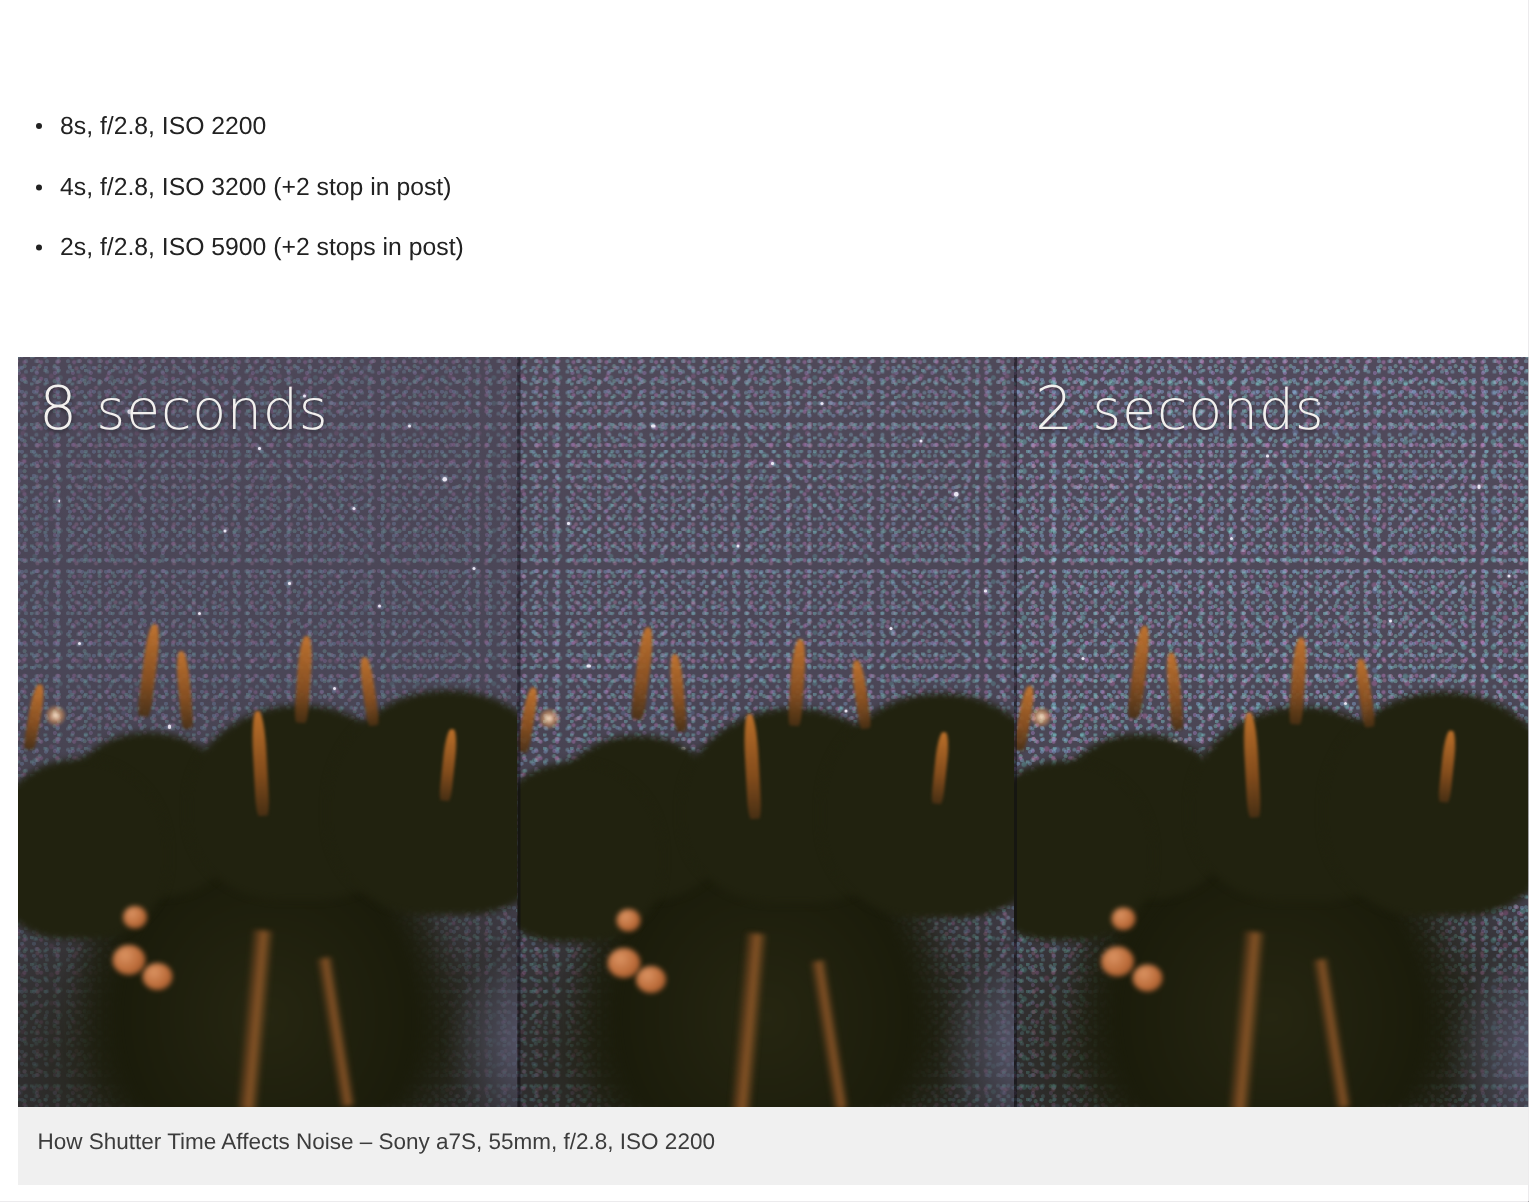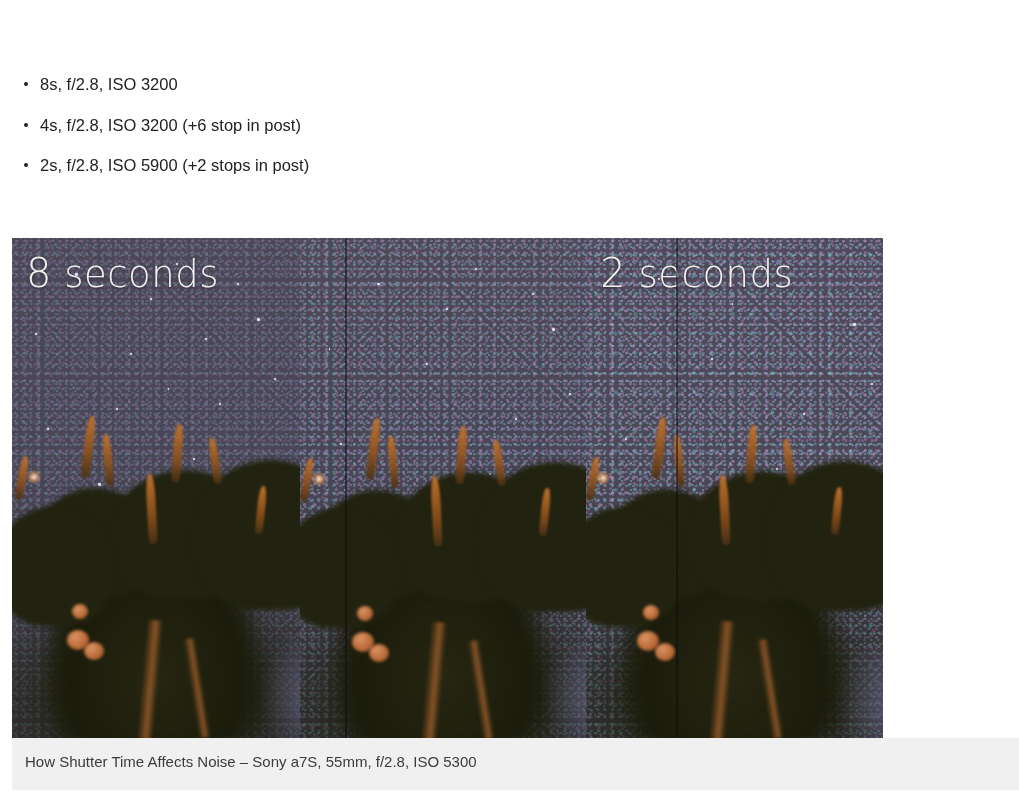--- a/index.html
+++ b/index.html
@@ -50,21 +50,21 @@
 
   
   .figure {
     position: absolute;
     left: 12px; top: 238px;
     width: 1007px;
   }
 
   .triptych {
     position: relative;
-    width: 871px;
+    width: 1007px;
     height: 500px;
     display: flex;
     overflow: hidden;
     background: #2f2b38;
   }
 
   .panel {
     position: relative;
     height: 500px;
     overflow: hidden;
@@ -216,22 +216,22 @@
     line-height: 1.3;
   }
 </style>
 </head>
 <body>
 
 <div class="page">
 
 
   <ul class="spec-list">
-    <li>8s, f/2.8, ISO 3200</li>
-    <li>4s, f/2.8, ISO 3200 (+6 stop in post)</li>
+    <li>8s, f/2.8, ISO 2200</li>
+    <li>4s, f/2.8, ISO 3200 (+2 stop in post)</li>
     <li>2s, f/2.8, ISO 5900 (+2 stops in post)</li>
   </ul>
 
   <figure class="figure" style="margin:0;">
 
     <div class="triptych">
 
       <div class="panel p1">
         <div class="sky"></div>
         <div class="noise a"></div>
@@ -382,16 +382,16 @@
         <div class="panel-label">
           <span class="num">2</span>
           <span>seconds</span>
         </div>
       </div>
 
       <div class="seam" style="left:333px;"></div>
       <div class="seam" style="left:664px;"></div>
     </div>
 
-    <figcaption class="caption-bar">How Shutter Time Affects Noise – Sony a7S, 55mm, f/2.8, ISO 5300</figcaption>
+    <figcaption class="caption-bar">How Shutter Time Affects Noise – Sony a7S, 55mm, f/2.8, ISO 2200</figcaption>
   </figure>
 
 </div>
 
 </body></html>

